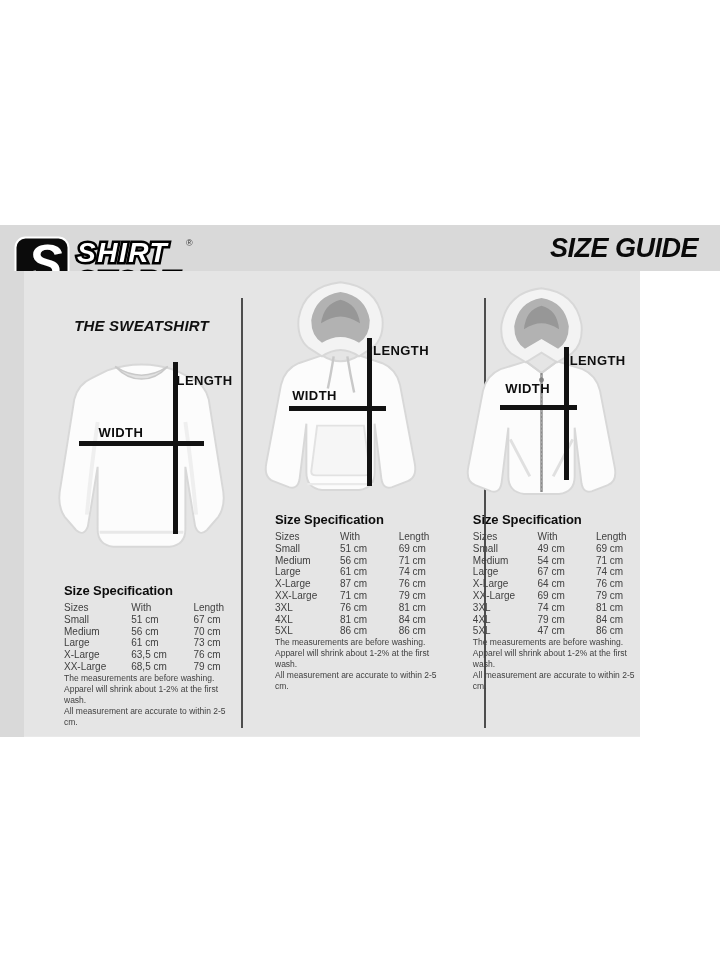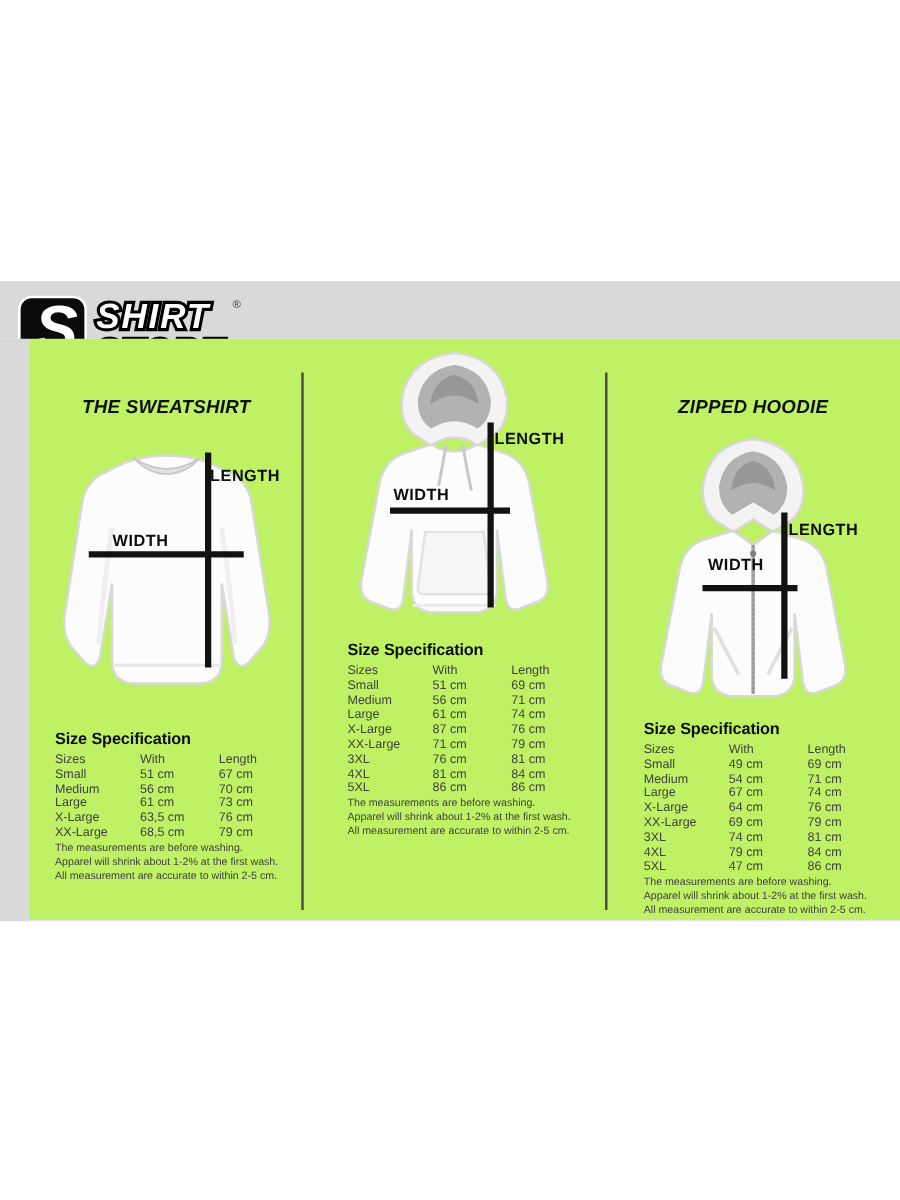--- a/index.html
+++ b/index.html
@@ -28,22 +28,22 @@
   .logo-word { width:148px; height:60px; display:block; }
   .logo-word text.lt {
     font-family:"Liberation Sans", sans-serif;
     font-style:italic; font-weight:bold; font-size:28px;
     fill:#ffffff; stroke:#000000; stroke-width:5px;
     paint-order:stroke; letter-spacing:1.5px;
   }
 
   
   .content {
-    position:absolute; left:24px; top:271px; width:696px; height:466px;
-    background:#bef264; display:flex; border-bottom:1px solid #e9e9e9;
+    position:absolute; left:24px; top:271px; width:616px; height:466px;
+    background:#e5e5e5; display:flex; border-bottom:1px solid #e9e9e9;padding-left:20px;
   }
   .left-strip {
     position:absolute; left:0; top:271px; width:24px; height:466px;
     background:#d9d9d9;
   }
   .divider {
     position:absolute; top:27px; width:2px; height:430px; background:#4d4d4d;
   }
   .divider.d1 { left:217px; }
   .divider.d2 { left:460px; }
@@ -122,20 +122,21 @@
       <rect x="1.5" y="1.5" width="53" height="53" rx="10" fill="#0b0b0b" stroke="#ffffff" stroke-width="2"></rect>
       <text x="31" y="45" text-anchor="middle" font-size="52" font-style="italic" font-weight="bold" fill="#ffffff" font-family="'Liberation Sans',sans-serif">S</text>
     </svg>
     <svg class="logo-word" viewBox="0 0 148 60">
       <text class="lt" x="3" y="26">SHIRT</text>
       <text class="lt" x="3" y="55">STORE</text>
       <text x="112" y="10" font-size="9" fill="#3a3a3a" font-family="'Liberation Sans',sans-serif">®</text>
     </svg>
   </div>
 
+  <div class="page-title">SIZE GUIDE</div>
 
   <div class="left-strip"></div>
 
   <div class="content">
     <div class="divider d1"></div>
     <div class="divider d2"></div>
 
     <section class="col c1">
       <h2 class="col-title">THE SWEATSHIRT</h2>
 
@@ -273,21 +274,20 @@
         </table>
         <div class="notes">
           <div>The measurements are before washing.</div>
           <div>Apparel will shrink about 1-2% at the first wash.</div>
           <div>All measurement are accurate to within 2-5 cm.</div>
         </div>
       </div>
     </section>
 
     <section class="col c3">
-      <h2 class="col-title">ZIPPED HOODIE</h2>
 
       <div class="garment">
         <svg class="fig" viewBox="0 0 200 230">
           <path d="M84 80 L58 88 Q44 94 40 110 L25 188 Q22 203 32 207 L48 213 Q57 216 59 205 L66 148 L66 198 Q66 214 82 216 L118 216 Q134 214 134 198 L134 148 L141 205 Q143 216 152 213 L168 207 Q178 203 175 188 L160 110 Q156 94 142 88 L116 80 L100 92 Z" fill="#fcfcfc" stroke="#d8d8d8" stroke-width="2"></path>
           <path d="M100 5 Q65 9 59 42 Q57 62 69 72 L84 81 L100 71 L116 81 L131 72 Q143 62 141 42 Q135 9 100 5 Z" fill="#f3f3f3" stroke="#d8d8d8" stroke-width="2"></path>
           <path d="M100 15 Q76 19 72 44 Q72 60 83 67 L100 57 L117 67 Q128 60 128 44 Q124 19 100 15 Z" fill="#b2b2b2"></path>
           <path d="M100 23 Q84 27 82 47 Q92 41 100 41 Q108 41 118 47 Q116 27 100 23 Z" fill="#979797"></path>
           <path d="M84 80 L100 92 L116 80" stroke="#d5d5d5" stroke-width="2" fill="none"></path>
           <path d="M100 92 L100 214" stroke="#a8a8a8" stroke-width="3" fill="none"></path>
           <path d="M100 92 L100 214" stroke="#8a8a8a" stroke-width="1" stroke-dasharray="2 2" fill="none"></path>

